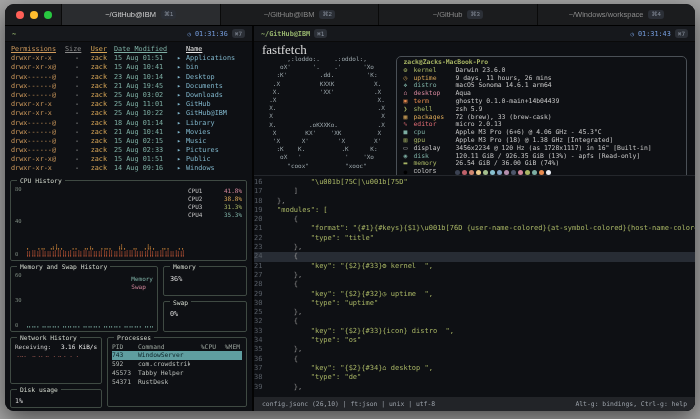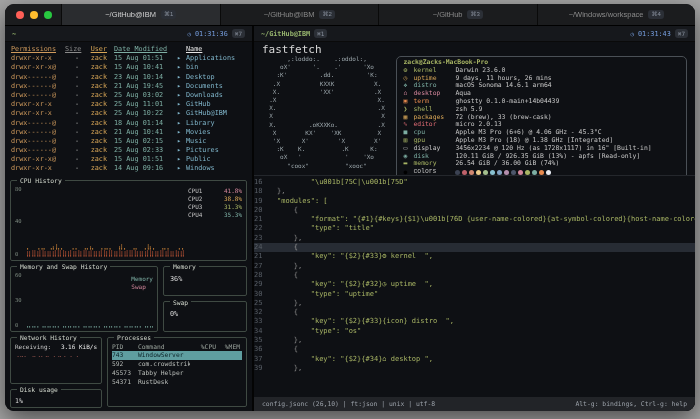--- a/index.html
+++ b/index.html
@@ -72,21 +72,21 @@
   .disk-val{font-size:6.5px;color:#dcdcdc;padding-top:2px;}
   .procs{flex:1;display:flex;flex-direction:column;min-width:0;}
   .p-head,.p-row{display:flex;font-size:6.3px;height:8.8px;line-height:8.8px;white-space:nowrap;}
   .p-head{color:#9aa39c;}
   .p-pid{width:26px;flex:0 0 26px;}
   .p-cmd{flex:1;overflow:hidden;}
   .p-cpu{width:26px;flex:0 0 26px;text-align:right;}
   .p-mem{width:24px;flex:0 0 24px;text-align:right;padding-right:2px;}
   
   .fetch{flex:0 0 130px;height:130px;padding:3px 8px 0;overflow:hidden;}
-  .cmd{font-size:11px;color:#d8d8d8;height:10px;line-height:10px;}
+  .cmd{font-size:13px;color:#d8d8d8;height:10px;line-height:10px;font-family:Liberation Serif, serif;}
   .fetch-row{display:flex;gap:8px;}
   .art-line{font-size:6px;line-height:8.2px;white-space:pre;color:#9aa5aa;}
   .info{flex:1;border:1px solid #4a5056;border-radius:5px;padding:2px 6px;margin-top:1px;min-width:0;overflow:hidden;}
   .i-title{font-size:6.4px;line-height:7.8px;color:#a9b665;font-weight:bold;}
   .i-row{display:flex;font-size:6.4px;line-height:7.8px;white-space:nowrap;}
   .i-icon{width:10px;flex:0 0 10px;}
   .i-label{width:42px;flex:0 0 42px;}
   .i-value{flex:1;color:#c6c6c6;overflow:hidden;}
   .i-colors{display:flex;align-items:center;font-size:6.4px;line-height:8.5px;}
   .i-colors .i-label{color:#c6c6c6;font-family:Liberation Mono, monospace;}
@@ -575,20 +575,24 @@
       </div>
 
       <div class="editor">
         <div>
 
             <div class="ed-line">
               <span class="ed-num">16</span>
               <span class="ed-text" style="color: rgb(169, 182, 101);">        "\u001b[75C|\u001b[75D"</span>
             </div>
 
+            <div class="ed-line">
+              <span class="ed-num">17</span>
+              <span class="ed-text" style="color: rgb(138, 138, 138);">    ]</span>
+            </div>
 
             <div class="ed-line">
               <span class="ed-num">18</span>
               <span class="ed-text" style="color: rgb(138, 138, 138);">},</span>
             </div>
 
             <div class="ed-line">
               <span class="ed-num">19</span>
               <span class="ed-text" style="color: rgb(169, 182, 101);">"modules": [</span>
             </div>
@@ -672,20 +676,24 @@
             <div class="ed-line">
               <span class="ed-num">36</span>
               <span class="ed-text" style="color: rgb(138, 138, 138);">    {</span>
             </div>
 
             <div class="ed-line">
               <span class="ed-num">37</span>
               <span class="ed-text" style="color: rgb(169, 182, 101);">        "key": "{$2}{#34}⌂ desktop ",</span>
             </div>
 
+            <div class="ed-line">
+              <span class="ed-num">38</span>
+              <span class="ed-text" style="color: rgb(169, 182, 101);">        "type": "de"</span>
+            </div>
 
             <div class="ed-line">
               <span class="ed-num">39</span>
               <span class="ed-text" style="color: rgb(138, 138, 138);">    },</span>
             </div>
           </div>
       </div>
 
       <div class="statusbar">
         <span>config.jsonc (26,10) | ft:json | unix | utf-8</span>

